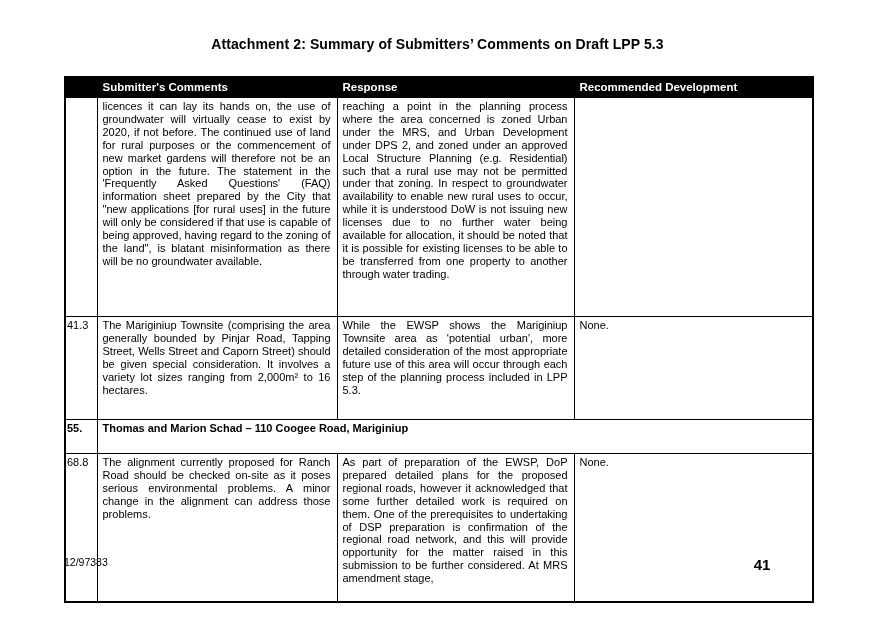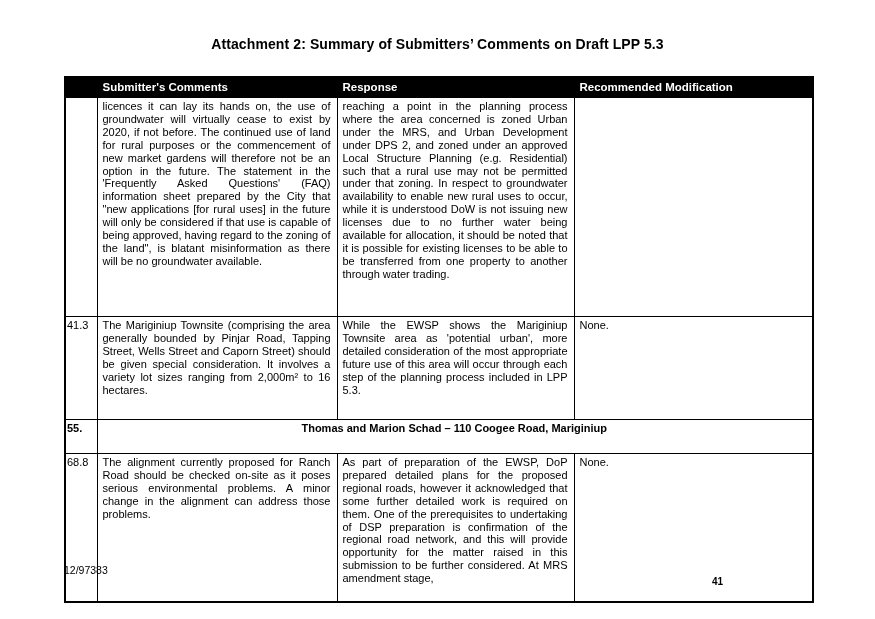--- a/index.html
+++ b/index.html
@@ -64,36 +64,34 @@
   }
   .comments-table td.just {
     text-align: justify;
   }
   tr.row-cont td  { height: 200px; }
   tr.row-413 td   { height: 84px; }
   tr.row-42 td    { height: 15px; }
   tr.row-421 td   { height: 127px; }
   tr.row-42 td {
     font-weight: bold;
-    text-align: center;
   }
   .footer-ref {
     position: absolute;
     left: 64px;
     top: 556px;
     font-size: 10.5px;
-    margin-top: 8px;
   }
   .footer-page {
     position: absolute;
     left: 712px;
-    top: 576px;
+    top: 556px;
     width: 100px;
-    text-align: left;
-    font-size: 10px;
+    text-align: center;
+    font-size: 15px;
     font-weight: bold;
   }
 </style>
 </head>
 <body>
 
 <div class="page">
 
   <div class="doc-title">Attachment 2: Summary of Submitters’ Comments on Draft LPP 5.3</div>
 
@@ -102,21 +100,21 @@
       <col style="width:32px">
       <col style="width:240px">
       <col style="width:237px">
       <col style="width:239px">
     </colgroup>
     <thead>
       <tr>
         <th></th>
         <th>Submitter's Comments</th>
         <th>Response</th>
-        <th>Recommended Modification</th>
+        <th>Recommended Development</th>
       </tr>
     </thead>
     <tbody>
       <tr class="row-cont">
         <td class="num"></td>
         <td class="just">licences it can lay its hands on, the use of groundwater will virtually cease to exist by 2020, if not before.  The continued use of land for rural purposes or the commencement of new market gardens will therefore not be an option in the future.  The statement in the 'Frequently Asked Questions' (FAQ) information sheet prepared by the City that "new applications [for rural uses] in the future will only be considered if that use is capable of being approved, having regard to the zoning of the land", is blatant misinformation as there will be no groundwater available.</td>
         <td class="just">reaching a point in the planning process where the area concerned is zoned Urban under the MRS, and Urban Development under DPS 2, and zoned under an approved Local Structure Planning (e.g. Residential) such that a rural use may not be permitted under that zoning.  In respect to groundwater availability to enable new rural uses to occur, while it is understood DoW is not issuing new licenses due to no further water being available for allocation, it should be noted that it is possible for existing licenses to be able to be transferred from one property to another through water trading.</td>
         <td></td>
       </tr>
       <tr class="row-413">

